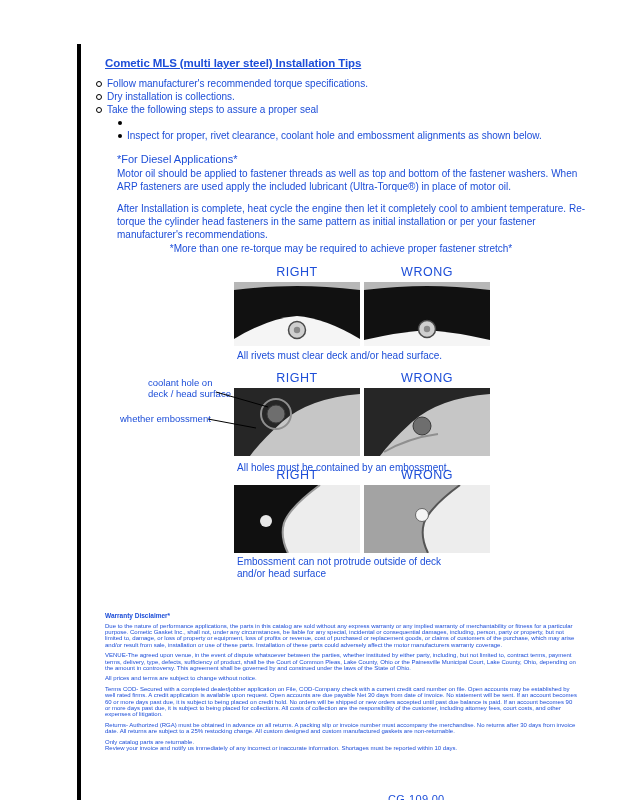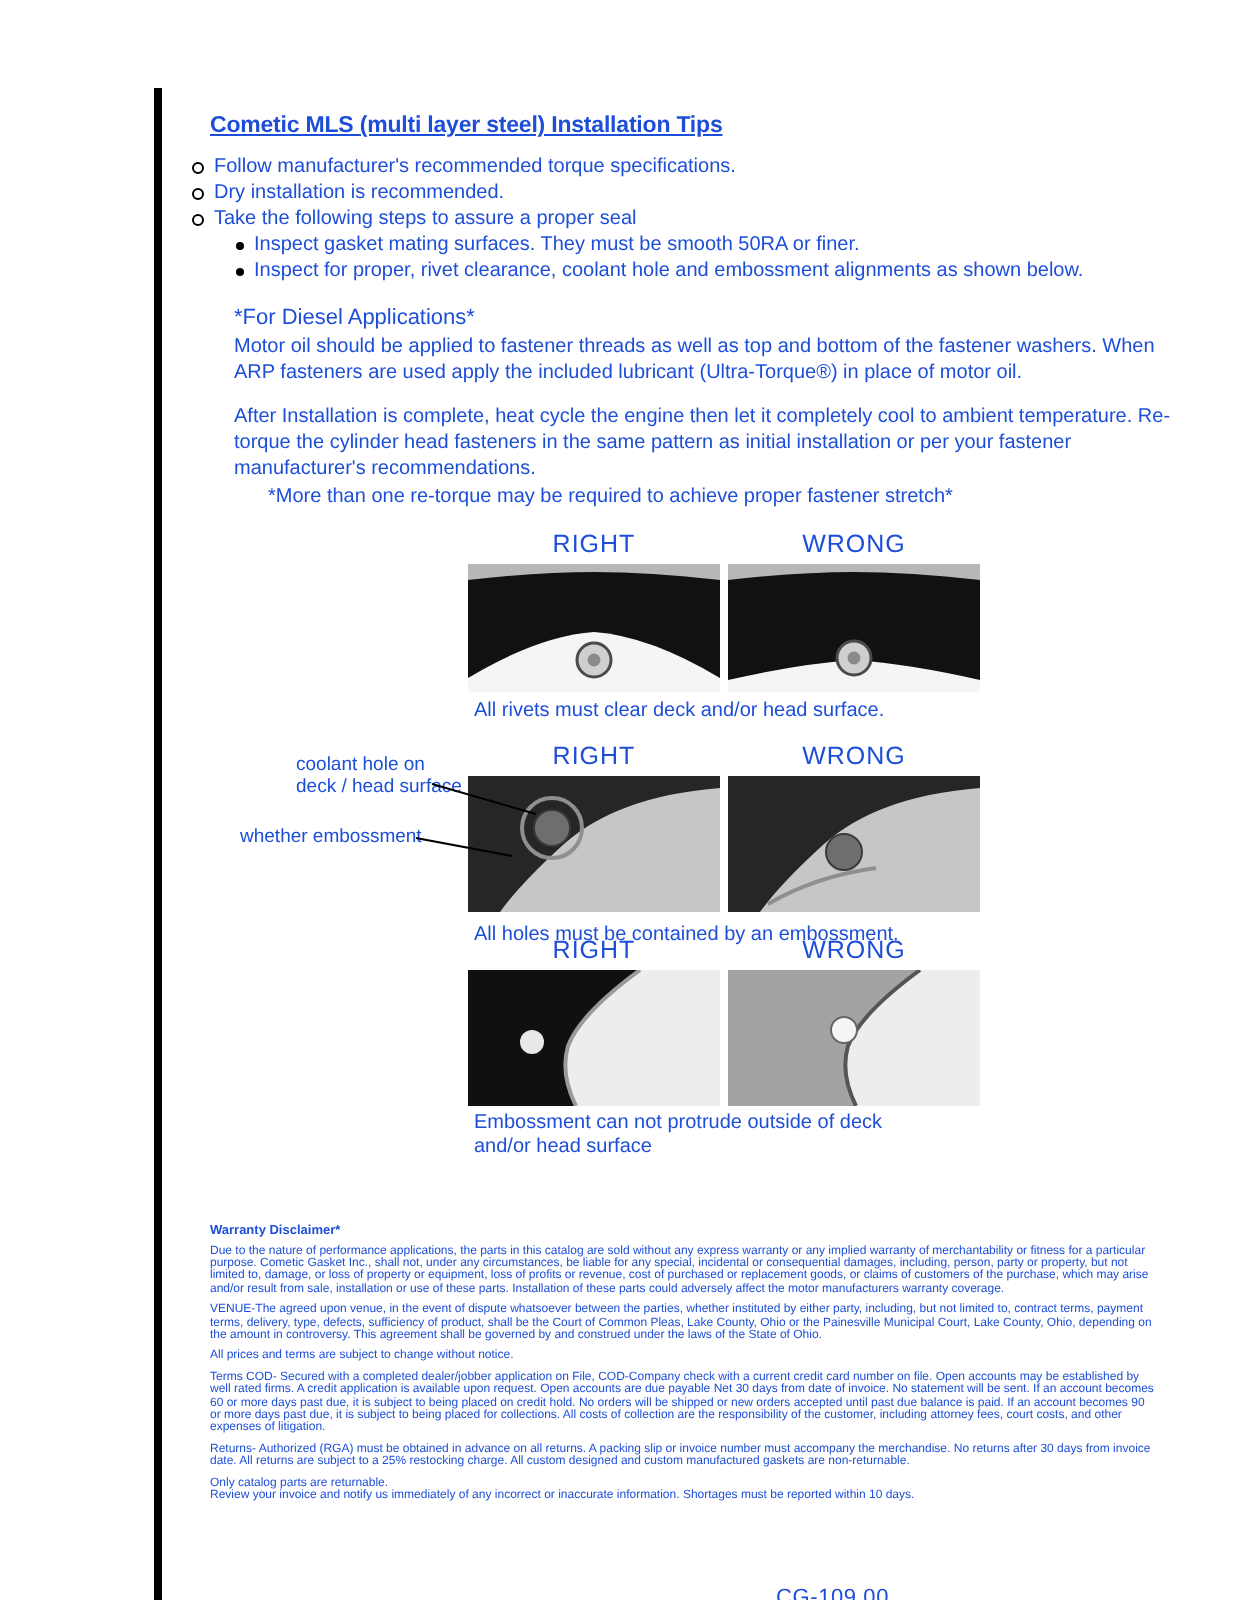--- a/index.html
+++ b/index.html
@@ -33,40 +33,39 @@
 
   <div class="abs title" style="left:105px;top:21px;">Cometic MLS (multi layer steel) Installation Tips</div>
 
   <div class="abs tips" style="left:96px;top:41px;">
     <div class="tip-row">
       <span class="marker-open"></span>
       <span>Follow manufacturer's recommended torque specifications.</span>
     </div>
     <div class="tip-row">
       <span class="marker-open"></span>
-      <span>Dry installation is recommended.</span>
+      <span>Dry installation is collections.</span>
     </div>
     <div class="tip-row">
       <span class="marker-open"></span>
       <span>Take the following steps to assure a proper seal</span>
     </div>
     <div class="tip-row sub">
       <span class="marker-fill"></span>
-      <span>Inspect gasket mating surfaces.  They must be smooth 50RA or finer.</span>
     </div>
     <div class="tip-row sub">
       <span class="marker-fill"></span>
       <span>Inspect for proper, rivet clearance, coolant hole and embossment alignments as shown below.</span>
     </div>
   </div>
 
   <div class="abs h2" style="left:117px;top:117px;">*For Diesel Applications*</div>
   <div class="abs para" style="left:117px;top:166px;width:470px;">After Installation is complete, heat cycle the engine then let it completely cool to ambient temperature. Re-torque the cylinder head fasteners in the same pattern as initial installation or per your fastener manufacturer's recommendations.</div>
   <div class="abs para" style="left:117px;top:131px;width:462px;">Motor oil should be applied to fastener threads as well as top and bottom of the fastener washers. When ARP fasteners are used apply the included lubricant (Ultra-Torque®) in place of motor oil.</div>
-  <div class="abs para" style="left:134px;top:206px;width:480px;">*More than one re-torque may be required to achieve proper fastener stretch*</div>
+  <div class="abs para" style="left:101px;top:206px;width:480px;text-align:center;">*More than one re-torque may be required to achieve proper fastener stretch*</div>
 
   <div class="abs dlabel" style="left:234px;top:229px;width:126px;">RIGHT</div>
   <div class="abs dlabel" style="left:364px;top:229px;width:126px;">WRONG</div>
 
   <div class="abs" style="left:234px;top:246px;">
     <svg width="126" height="64" viewBox="0 0 126 64">
       <rect width="126" height="64" fill="#111"></rect>
       <path d="M0,8 Q35,4 63,4 Q91,4 126,8 L126,0 L0,0 Z" fill="#b7b7b7"></path>
       <path d="M0,64 L0,57 Q35,36 63,34 Q91,36 126,57 L126,64 Z" fill="#f5f5f5"></path>
       <circle cx="63" cy="48" r="8.5" fill="#cfcfcf" stroke="#4a4a4a" stroke-width="1.5"></circle>

